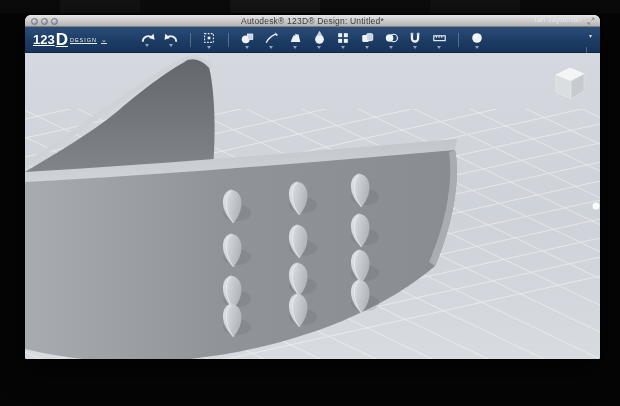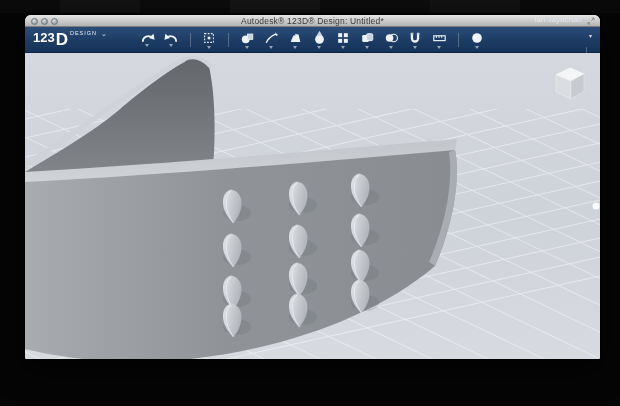--- a/index.html
+++ b/index.html
@@ -21,21 +21,21 @@
   .lights { position:absolute; left:6px; top:2.5px; display:flex; gap:3px; }
   .light { width:7px; height:7px; border-radius:50%;
     background:radial-gradient(circle at 35% 30%, #dfe2e5, #9aa0a7 70%, #7d838a);
     border:1px solid #6f747b; }
   .tb-zoom-arrows { position:absolute; right:5px; top:2px; width:8px; height:8px; opacity:.7; }
 
   
   .toolbar { height:26px; background:linear-gradient(#2a4d78,#1d3c64 55%,#16345a);
     display:flex; align-items:center; padding:0 8px; color:#fff; position:relative;
     border-bottom:1px solid #0e2440; }
-  .brand { display:flex; align-items:flex-start; cursor:default; }
+  .brand { display:flex; align-items:center; cursor:default;text-decoration:underline; }
   .brand-num { font-size:13px; font-weight:bold; letter-spacing:0; }
   .brand-d { font-size:17px; font-weight:bold; margin-left:1px; }
   .brand-sub { font-size:5.5px; letter-spacing:1px; margin-left:2px; opacity:.9; }
   .brand-caret { font-size:7px; margin-left:4px; opacity:.85; }
 
   .tools { display:flex; align-items:center; margin-left:30px; gap:3px; }
   .tool { width:21px; height:24px; display:flex; flex-direction:column; align-items:center;
     justify-content:center; border-radius:2px; }
   .tool svg { display:block; }
   .tool-caret { width:0; height:0; border-left:2.5px solid transparent; border-right:2.5px solid transparent;

